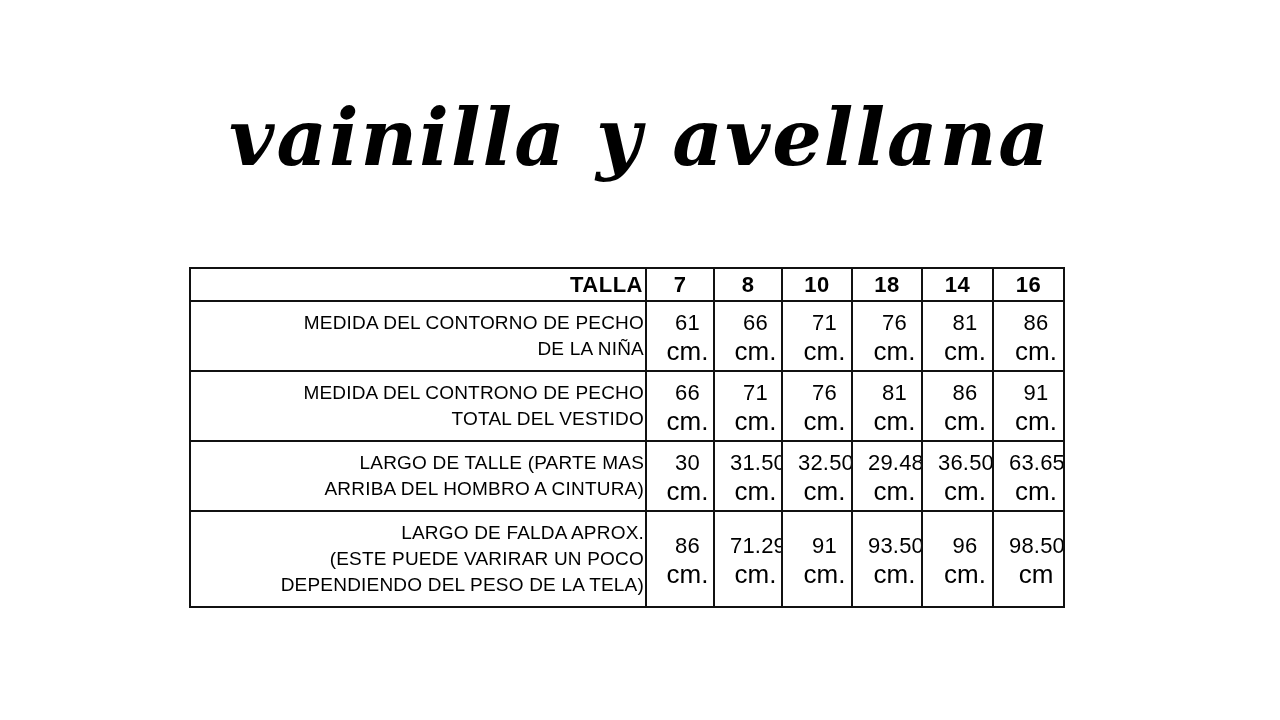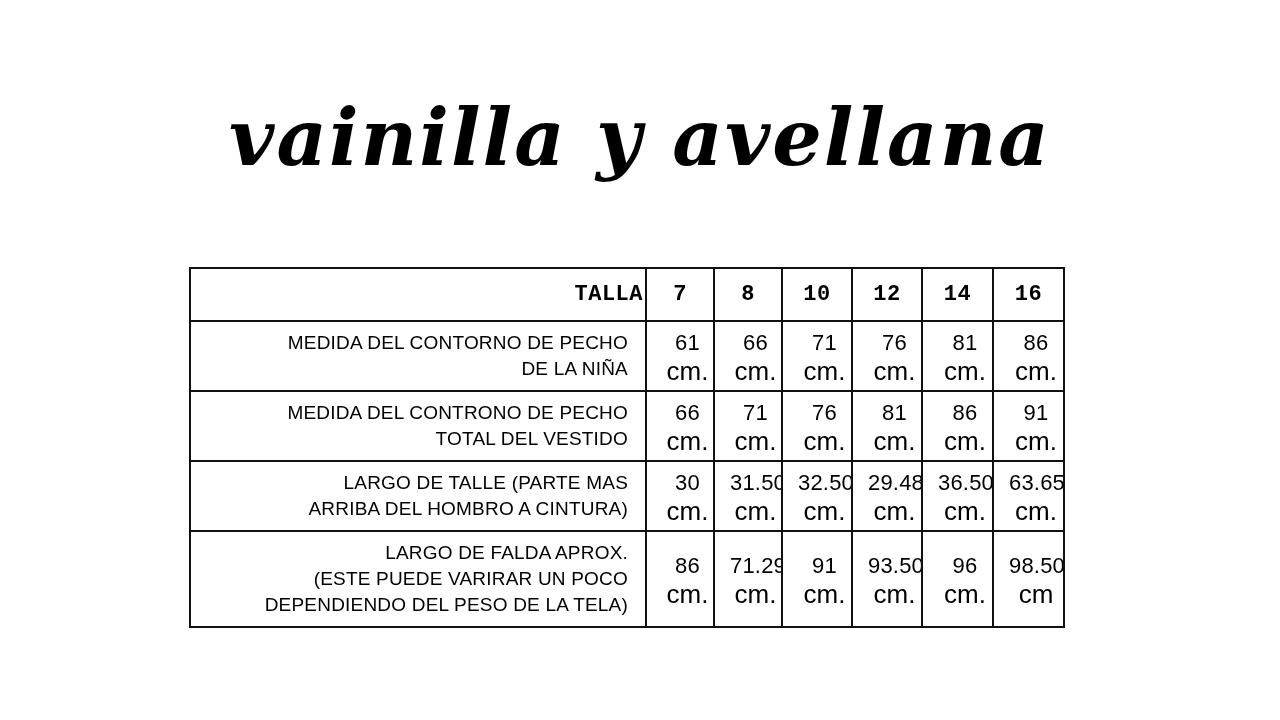--- a/index.html
+++ b/index.html
@@ -33,27 +33,27 @@
     border-collapse: collapse;
     table-layout: fixed;
     width: 874px;
   }
   .size-chart td {
     border: 2px solid #111111;
     padding: 0;
     vertical-align: middle;
     overflow: hidden;
   }
-  tr.r-head { height: 53px; font-family: Liberation Mono, monospace; }
+  tr.r-head { height: 33px; }
   tr.r-mid  { height: 70px; }
   tr.r-last { height: 96px; }
 
   td.label {
     text-align: right;
-    padding-right: 17px;
+    padding-right: 1px;
     font-size: 19px;
     line-height: 26px;
     letter-spacing: 0.2px;
     white-space: nowrap;
   }
   td.hdr-label {
     text-align: right;
     padding-right: 2px;
     font-weight: bold;
     font-size: 22px;
@@ -84,21 +84,21 @@
     <col style="width:71px">
     <col style="width:71px">
   </colgroup>
 
   <tbody>
       <tr class="r-head">
     <td class="hdr-label">TALLA</td>
     <td class="hdr-size">7</td>
     <td class="hdr-size">8</td>
     <td class="hdr-size">10</td>
-    <td class="hdr-size">12</td>
+    <td class="hdr-size">18</td>
     <td class="hdr-size">14</td>
     <td class="hdr-size">16</td>
   </tr>
 
   <tr class="r-mid">
     <td class="label">
       <div>MEDIDA DEL CONTORNO DE PECHO</div>
       <div>DE LA NIÑA</div>
     </td>
     <td class="val">

